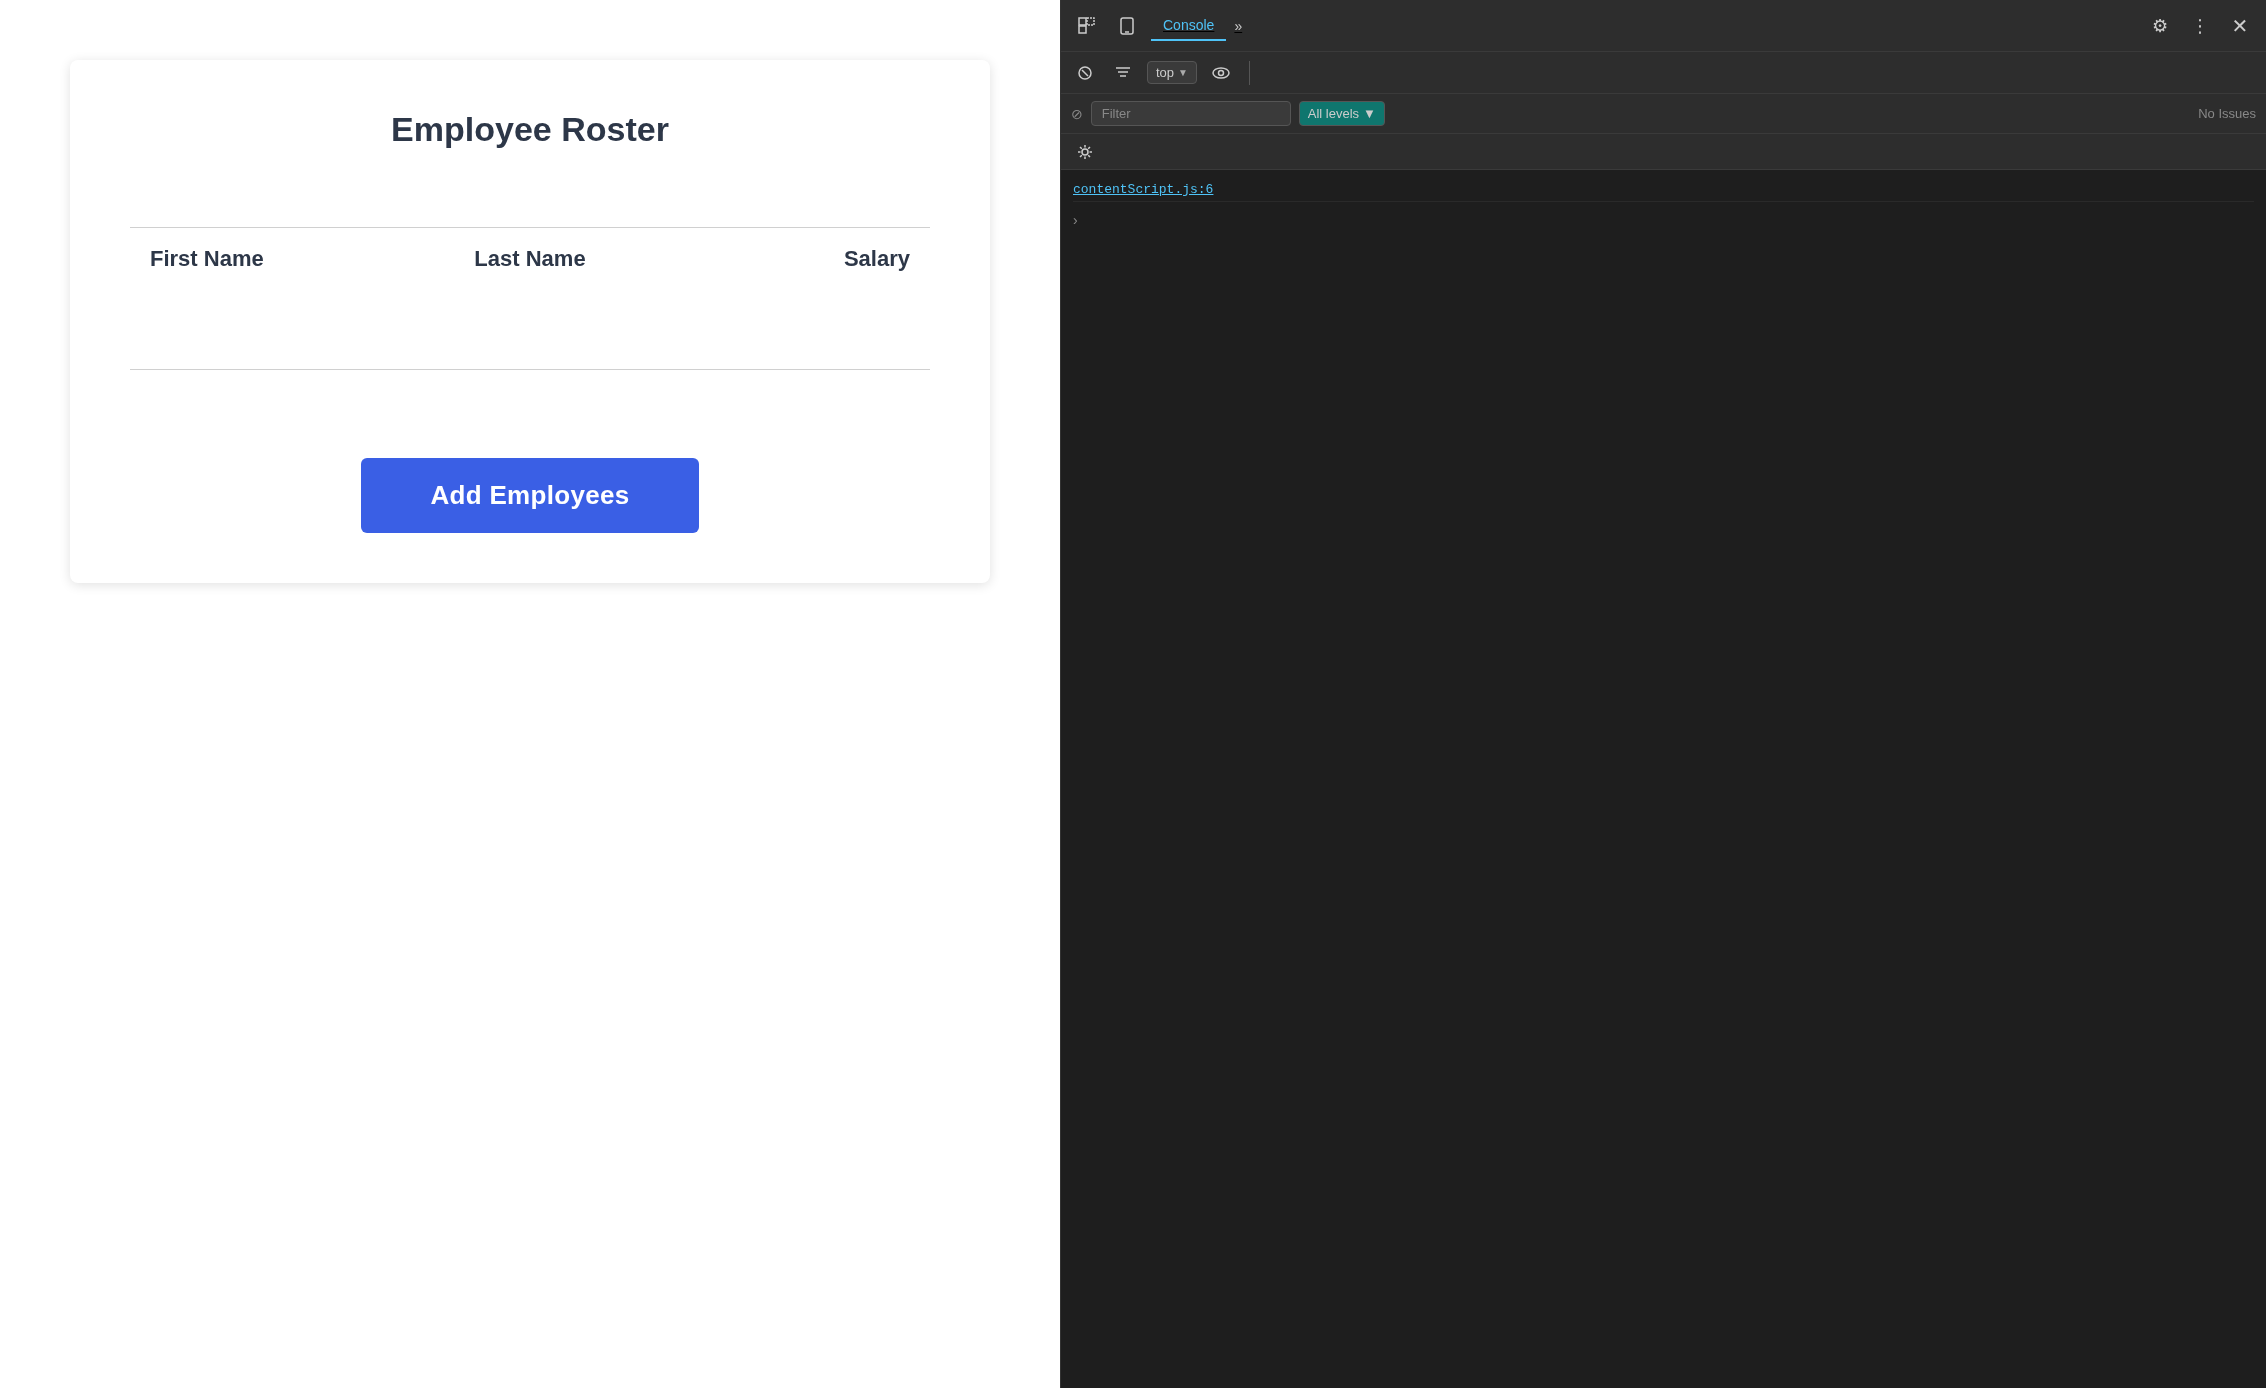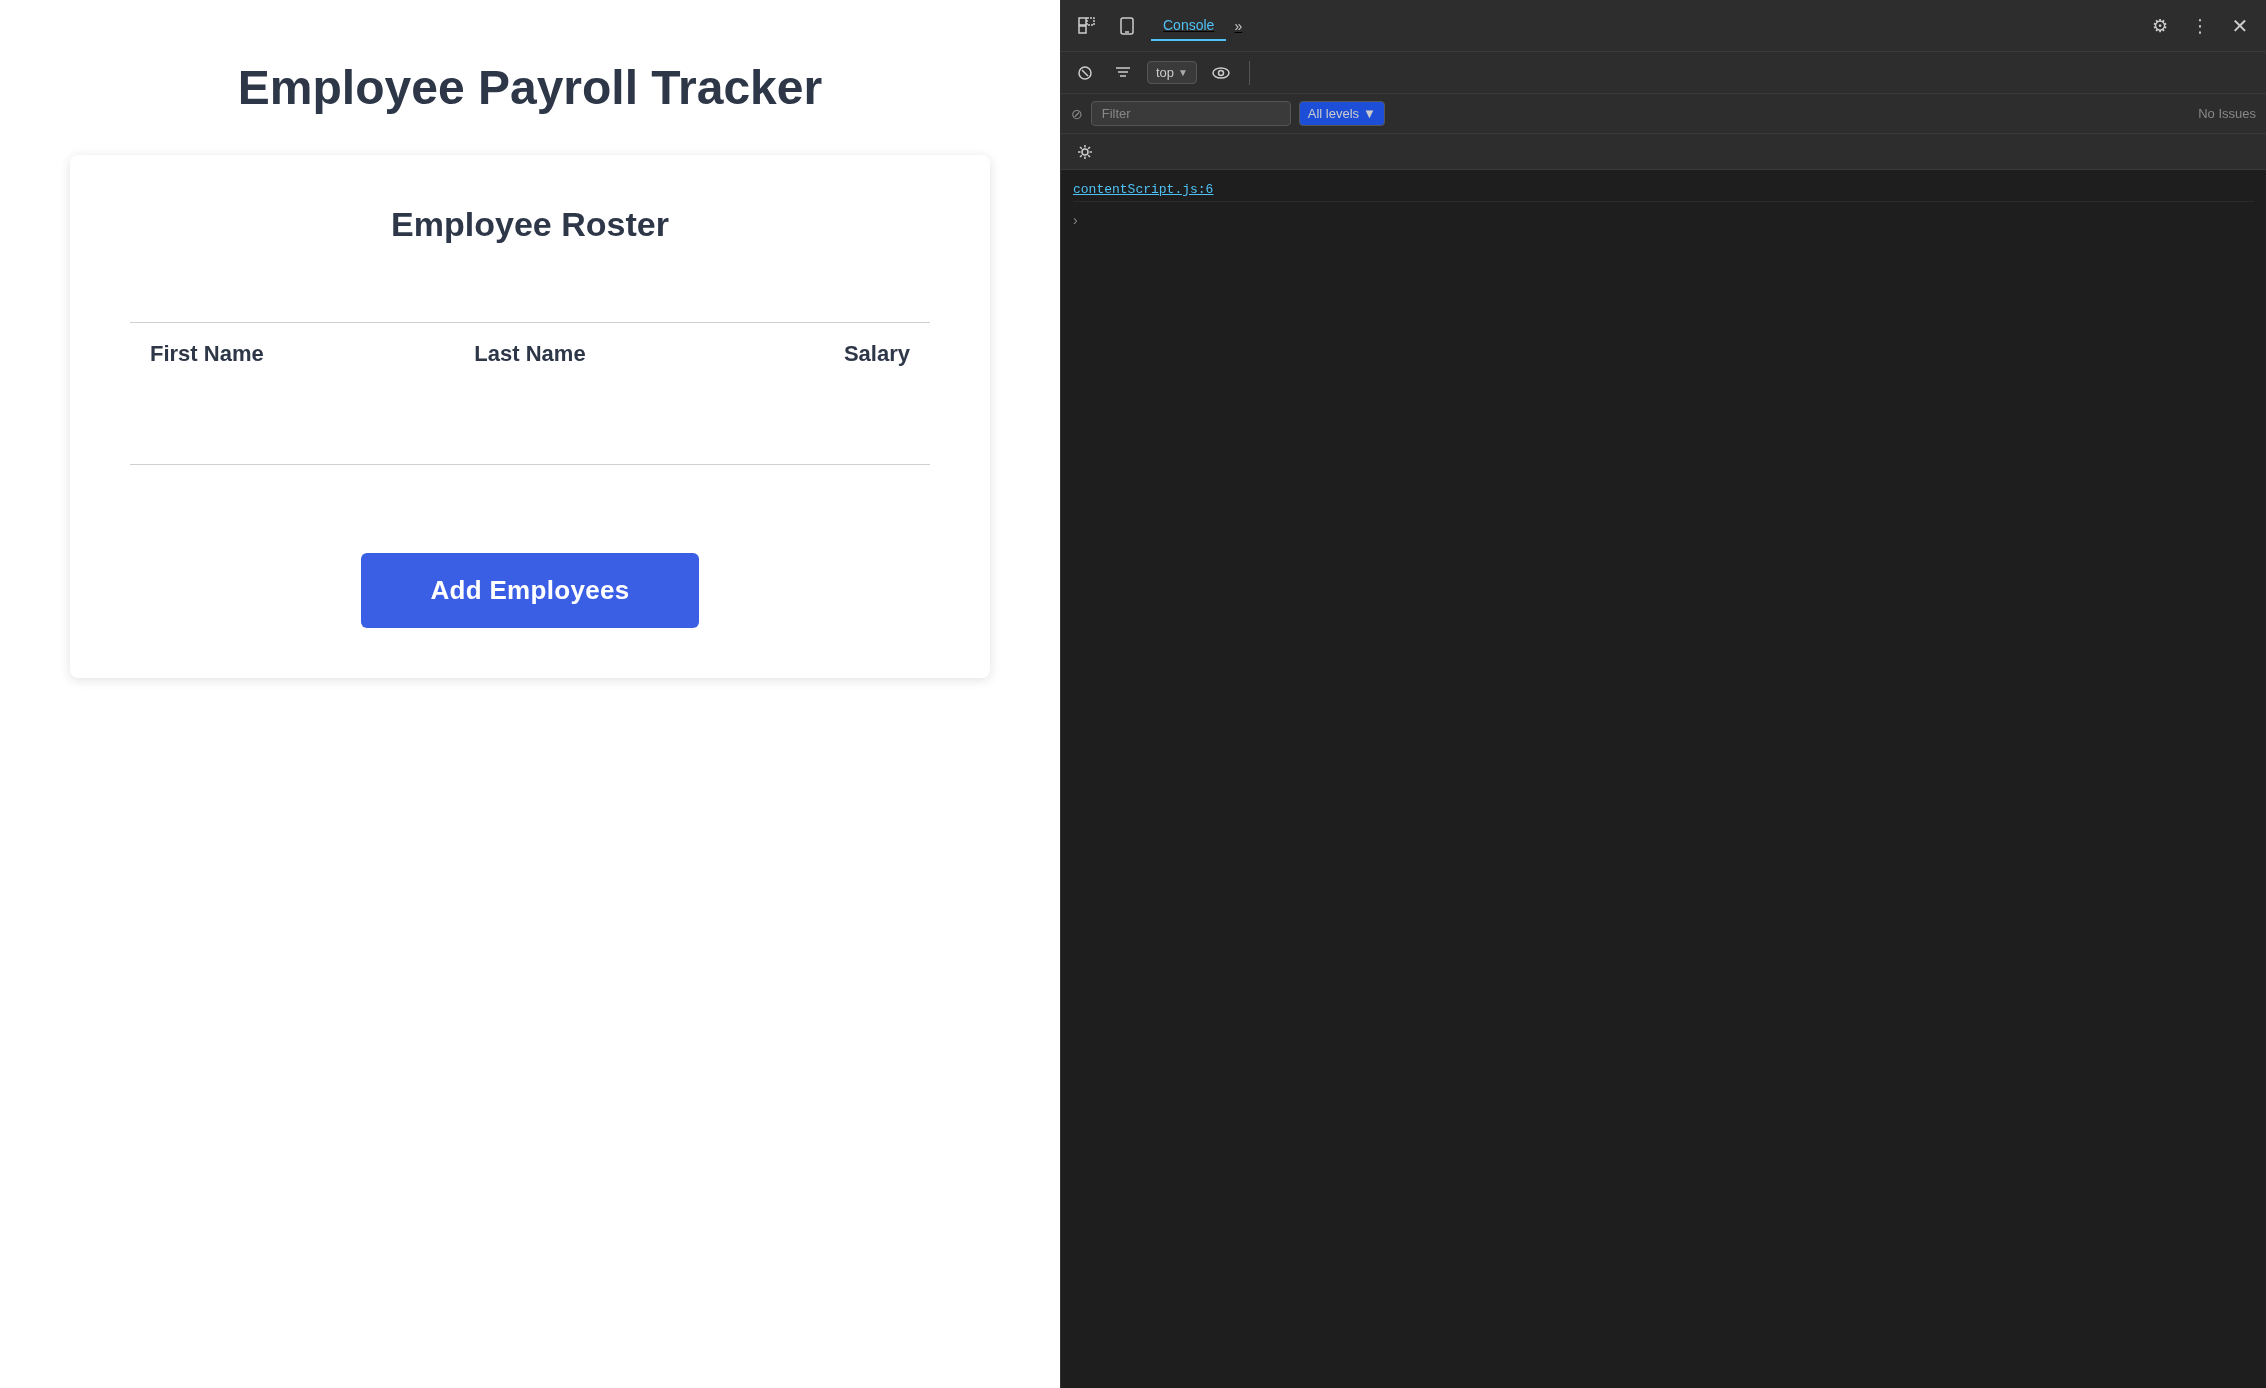--- a/index.html
+++ b/index.html
@@ -273,21 +273,21 @@
       outline: none;
     }
 
     .filter-input::placeholder {
       color: #888;
     }
 
     .level-selector {
       display: flex;
       align-items: center;
-      background: #1d4ed8;
+      background: #0f766e;
       border: 1px solid #555;
       border-radius: 4px;
       padding: 4px 8px;
       color: #ccc;
       font-size: 13px;
       cursor: pointer;
       gap: 4px;
     }
 
     .no-issues {
@@ -354,21 +354,20 @@
       display: flex;
       align-items: center;
       gap: 4px;
       padding: 2px 0;
     }
   </style>
 </head>
 <body>
 
 <div class="browser-content">
-  <h1 class="page-title">Employee Payroll Tracker</h1>
 
   <div class="card">
     <h2 class="roster-title">Employee Roster</h2>
 
     <div class="table-container">
       <div class="table-header">
         <span class="col-header">First Name</span>
         <span class="col-header">Last Name</span>
         <span class="col-header">Salary</span>
       </div>

